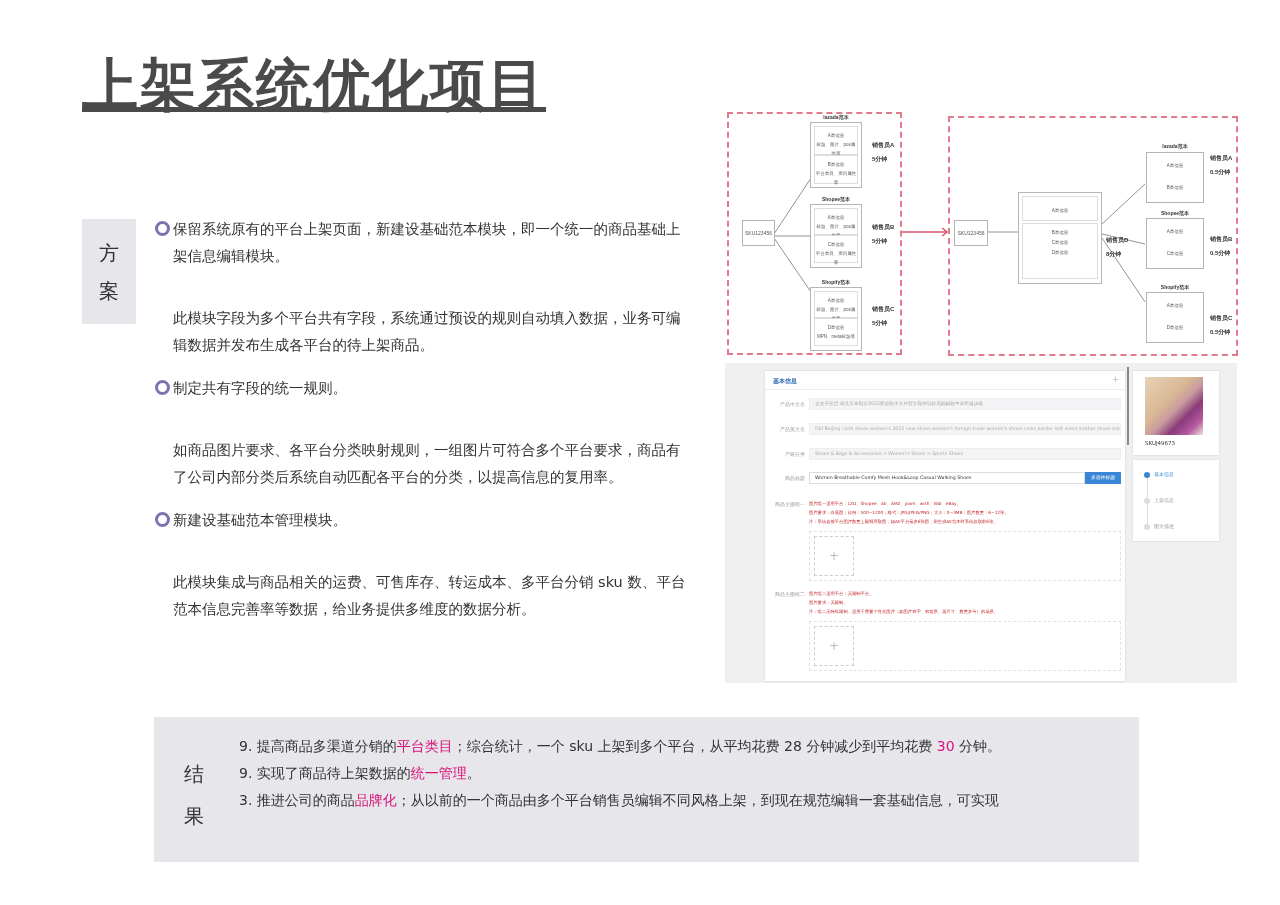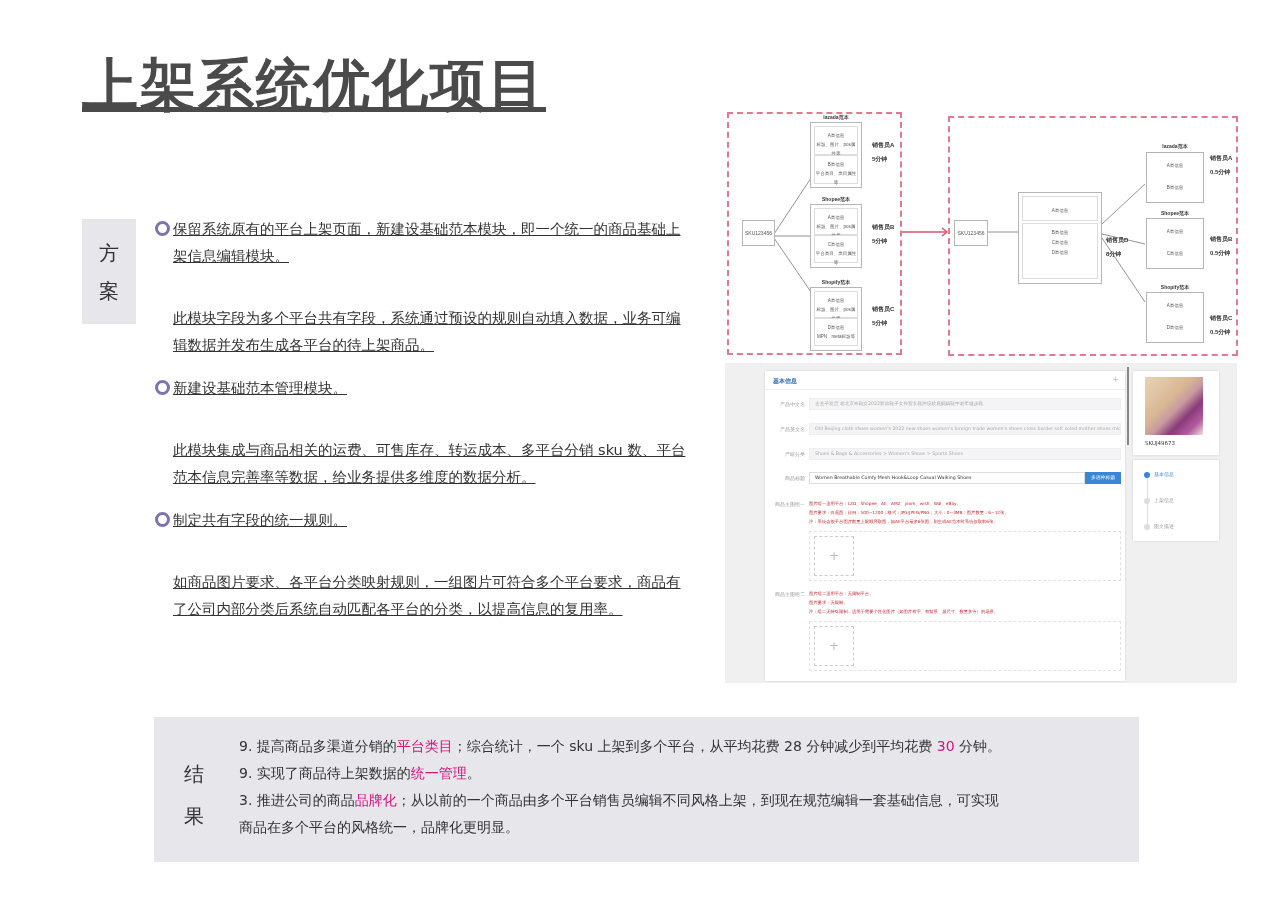--- a/index.html
+++ b/index.html
@@ -15,21 +15,21 @@
 
   .side-tag {
     position: absolute; width: 54px;
     background: #e6e6eb; color: #333;
     display: flex; flex-direction: column; align-items: center; justify-content: center;
     font-size: 20px; line-height: 1.9;
   }
   .side-tag.plan { left: 82px; top: 219px; height: 105px; }
 
   .plan-list { position: absolute; left: 153px; top: 216px; width: 540px; }
-  .plan-item { position: relative; padding-left: 20px; margin-bottom: 16px; text-decoration: underline; }
+  .plan-item { position: relative; padding-left: 20px; margin-bottom: 16px; }
   .plan-item .bullet {
     position: absolute; left: 2px; top: 5px; width: 15px; height: 15px;
     border: 3px solid #7d73b0; border-radius: 50%;
   }
   .plan-item .head { font-size: 14.5px; line-height: 27px; color: #333; }
   .plan-item .body { font-size: 14.5px; line-height: 27px; color: #333; margin-top: 35px; }
   .plan-item.i1 { }
   .plan-item.i2 { margin-top: 8px; }
   .plan-item.i3 { margin-top: 4px; }
   .plan-item.i4 { margin-top: 12px; }
@@ -94,29 +94,29 @@
   <span>方</span>
   <span>案</span>
 </div>
 
 <div class="plan-list">
   <div class="plan-item i1">
     <span class="bullet"></span>
     <div class="head">保留系统原有的平台上架页面，新建设基础范本模块，即一个统一的商品基础上架信息编辑模块。</div>
     <div class="body">此模块字段为多个平台共有字段，系统通过预设的规则自动填入数据，业务可编辑数据并发布生成各平台的待上架商品。</div>
   </div>
+  <div class="plan-item i3">
+    <span class="bullet"></span>
+    <div class="head">制定共有字段的统一规则。</div>
+    <div class="body">如商品图片要求、各平台分类映射规则，一组图片可符合多个平台要求，商品有了公司内部分类后系统自动匹配各平台的分类，以提高信息的复用率。</div>
+  </div>
   <div class="plan-item i2">
     <span class="bullet"></span>
     <div class="head">新建设基础范本管理模块。</div>
     <div class="body">此模块集成与商品相关的运费、可售库存、转运成本、多平台分销 sku 数、平台范本信息完善率等数据，给业务提供多维度的数据分析。</div>
-  </div>
-  <div class="plan-item i3">
-    <span class="bullet"></span>
-    <div class="head">制定共有字段的统一规则。</div>
-    <div class="body">如商品图片要求、各平台分类映射规则，一组图片可符合多个平台要求，商品有了公司内部分类后系统自动匹配各平台的分类，以提高信息的复用率。</div>
   </div>
 </div>
 
 <div class="diagram" style="left:727px; top:112px; width:175px; height:243px;">
   <div class="dash-frame" style="left:0; top:0; width:175px; height:243px;"></div>
   <svg class="lines" width="175" height="243">
     <line x1="47" y1="122" x2="84" y2="66" stroke="#777" stroke-width="0.8"></line>
     <line x1="47" y1="124" x2="84" y2="124" stroke="#777" stroke-width="0.8"></line>
     <line x1="47" y1="126" x2="84" y2="180" stroke="#777" stroke-width="0.8"></line>
   </svg>
@@ -267,17 +267,14 @@
   <div class="lines">
     <div>
       <span>9. 提高商品多渠道分销的</span><span class="hl">平台类目</span><span>；综合统计，一个 sku 上架到多个平台，从平均花费 28 分钟减少到平均花费 </span><span class="hl">30</span><span> 分钟。</span>
     </div>
     <div>
       <span>9. 实现了商品待上架数据的</span><span class="hl">统一管理</span><span>。</span>
     </div>
     <div>
       <span>3. 推进公司的商品</span><span class="hl">品牌化</span><span>；从以前的一个商品由多个平台销售员编辑不同风格上架，到现在规范编辑一套基础信息，可实现</span>
     </div>
-    <div>
-      <span>商品在多个平台的风格统一，品牌化更明显。</span>
-    </div>
   </div>
 </div>
 
 </body></html>

